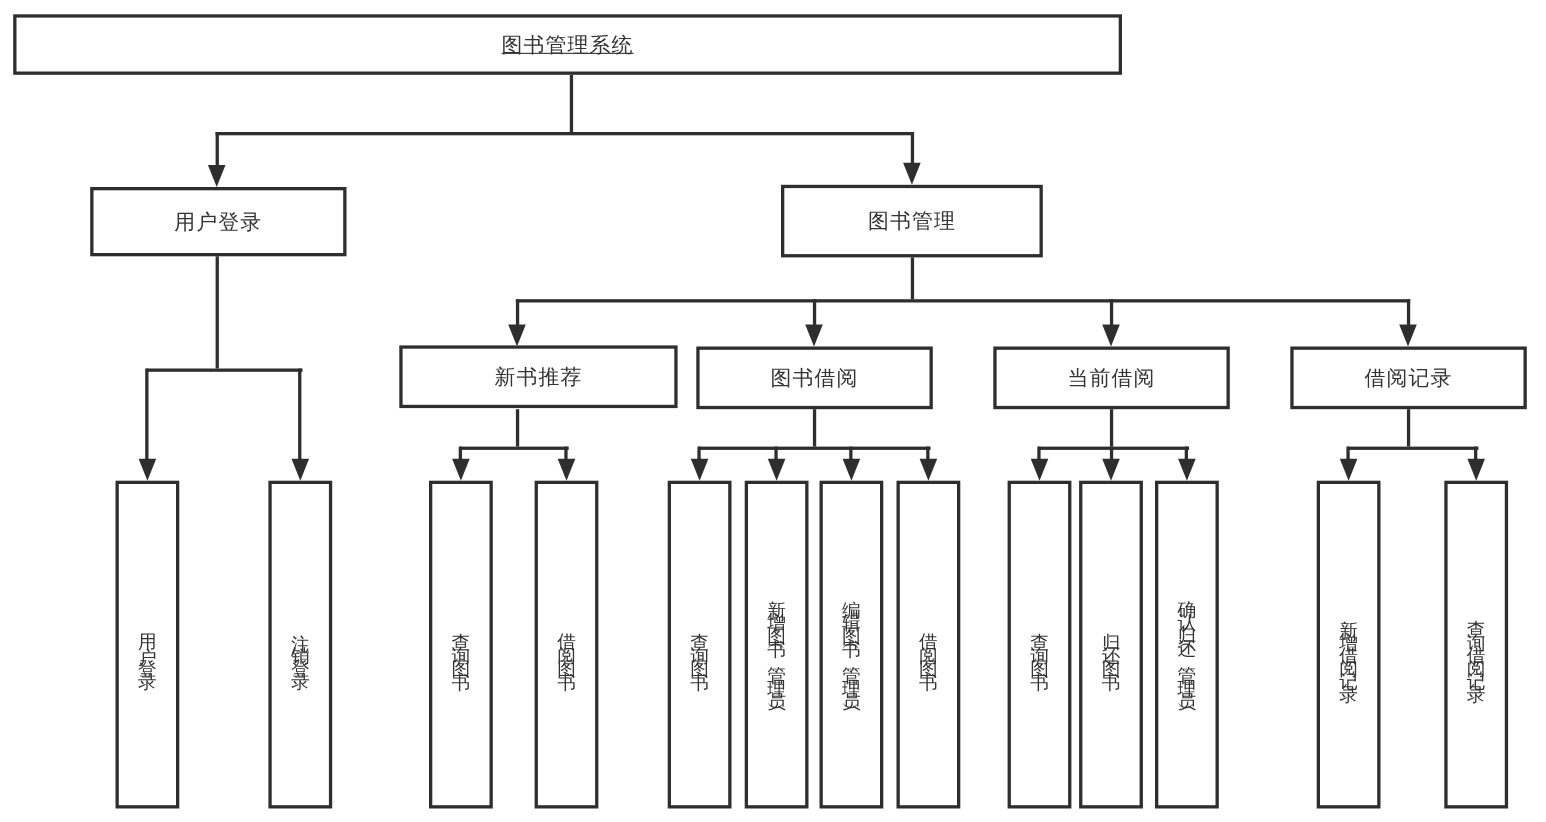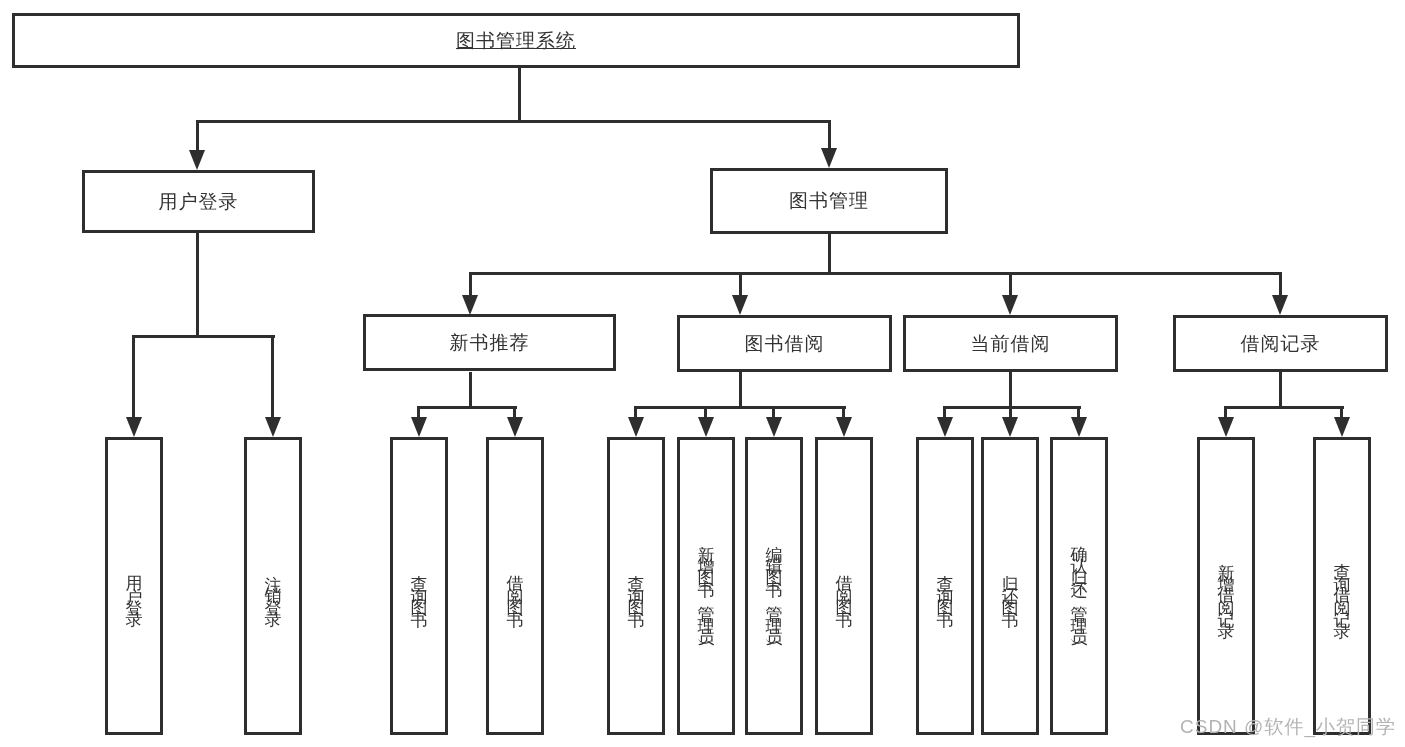--- a/index.html
+++ b/index.html
@@ -92,21 +92,21 @@
   <div class="vline" style="left:739px;top:272px;height:25px;"></div>
   <div class="arrow" style="left:732px;top:295px;"></div>
   <div class="vline" style="left:1009px;top:272px;height:25px;"></div>
   <div class="arrow" style="left:1002px;top:295px;"></div>
   <div class="vline" style="left:1279px;top:272px;height:25px;"></div>
   <div class="arrow" style="left:1272px;top:295px;"></div>
 
   <div class="node" style="left:363px;top:314px;width:253px;height:57px;">
     <span>新书推荐</span>
   </div>
-  <div class="node" style="left:633px;top:315px;width:215px;height:57px;margin-left:44px;">
+  <div class="node" style="left:633px;top:315px;width:215px;height:57px;">
     <span>图书借阅</span>
   </div>
   <div class="node" style="left:1173px;top:315px;width:215px;height:57px;">
     <span>借阅记录</span>
   </div>
   <div class="node" style="left:903px;top:315px;width:215px;height:57px;">
     <span>当前借阅</span>
   </div>
 
   <div class="vline" style="left:469px;top:372px;height:34px;"></div>
@@ -180,15 +180,14 @@
     <span>确认归还（管理员）</span>
   </div>
 
   <div class="vnode" style="left:1197px;">
     <span>新增借阅记录</span>
   </div>
   <div class="vnode" style="left:1313px;">
     <span>查询借阅记录</span>
   </div>
 
-  <div class="watermark">CSDN @软件_小贺同学</div>
 
 </div>
 
 </body></html>

